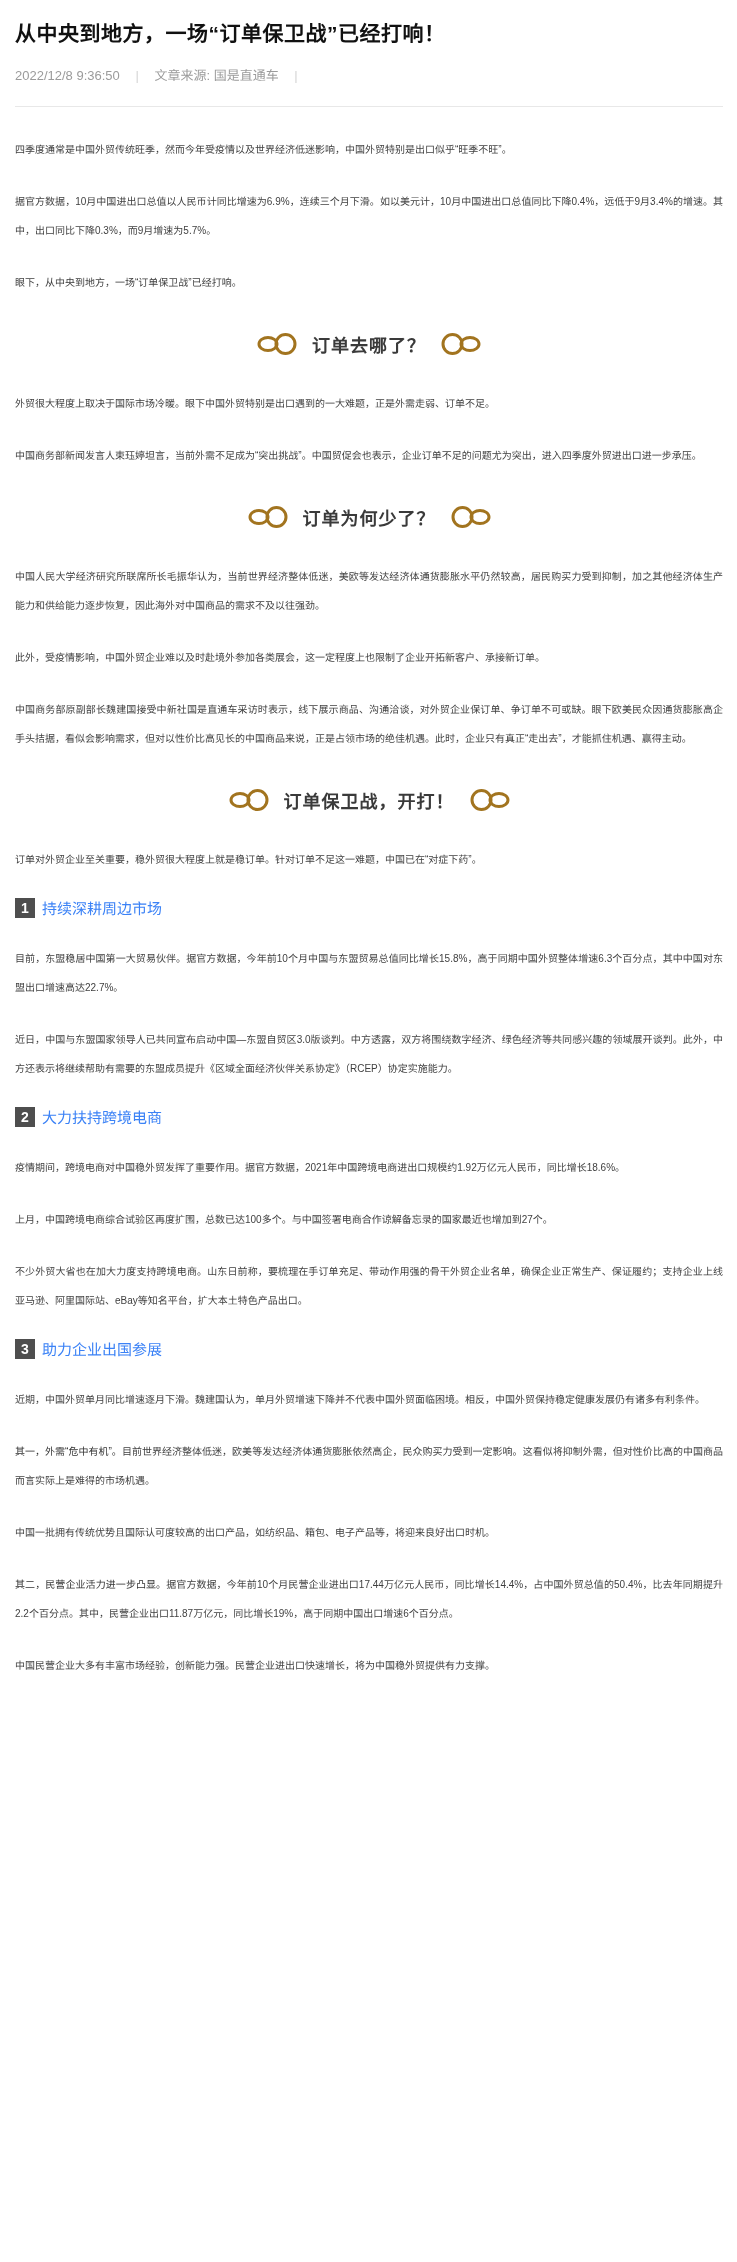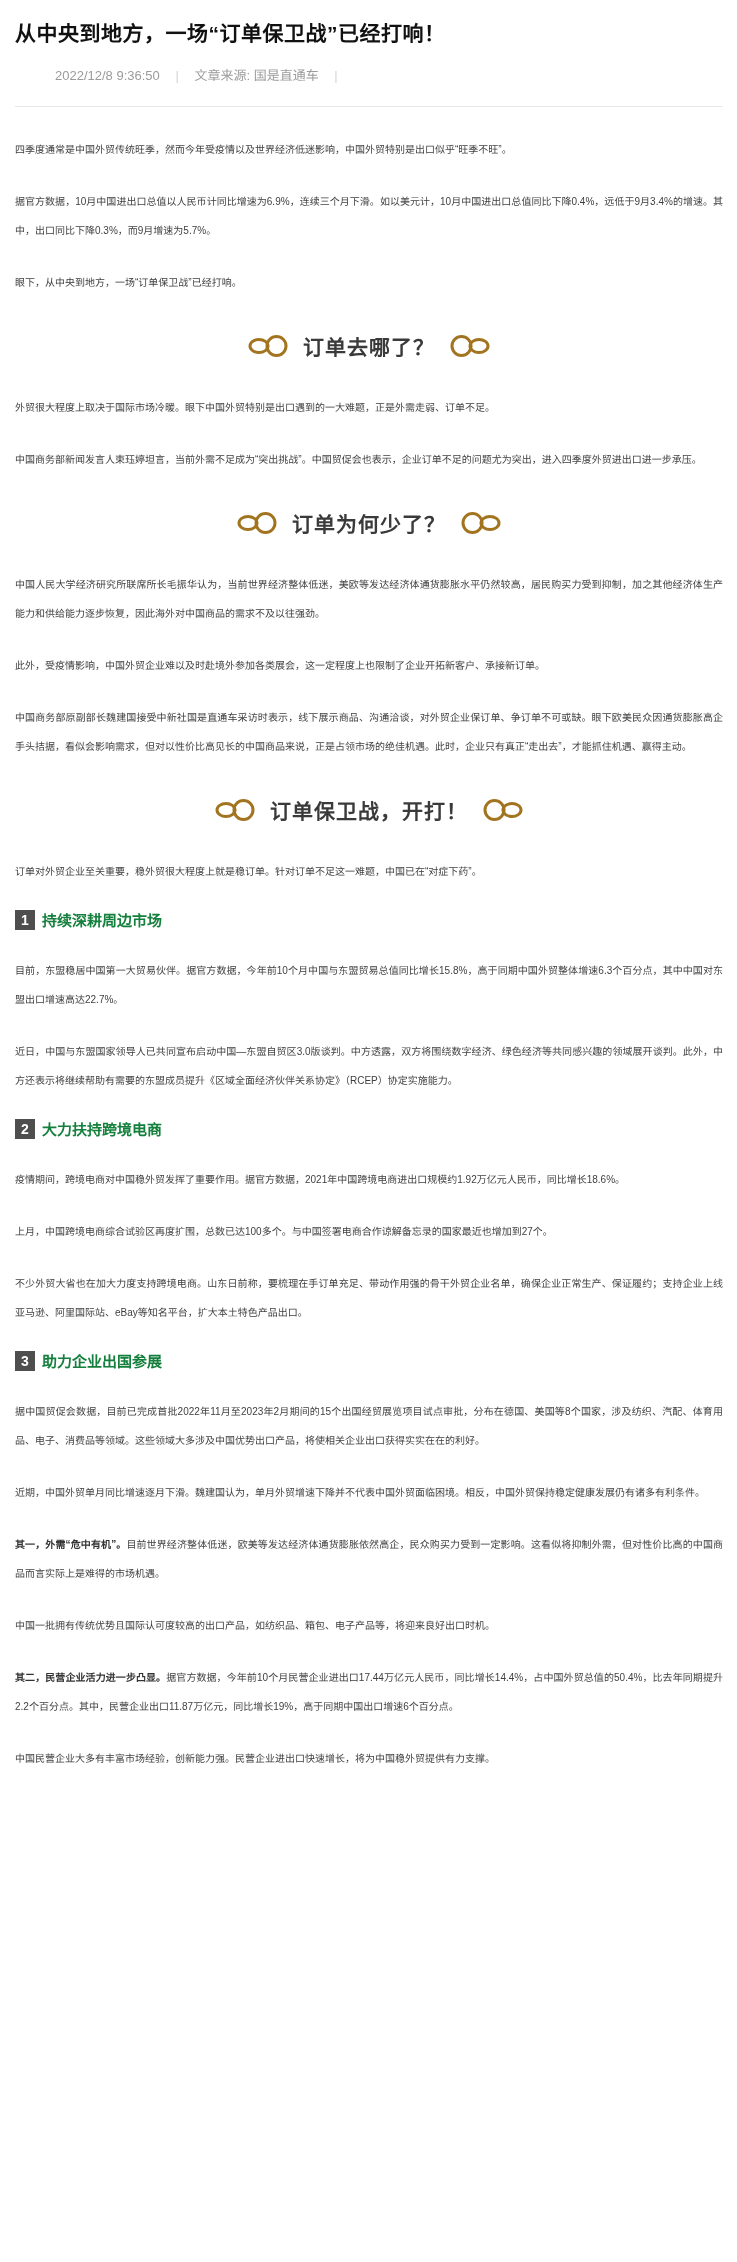--- a/index.html
+++ b/index.html
@@ -21,48 +21,47 @@
     line-height: 31px;
     font-weight: bold;
     color: #111111;
     letter-spacing: 0.5px;
   }
   .meta {
     font-size: 13px;
     color: var(--meta-color, #9b9b9b);
     margin-bottom: 22px;
     white-space: nowrap;
-    margin-left: 40px;
   }
   .meta .sep {
     color: #d5d5d5;
     margin: 0 12px;
   }
   .divider {
     border: none;
     border-top: 1px solid var(--divider-color, #e8e8e8);
     margin: 0 0 28px 0;
   }
   .para {
     font-size: 10px;
     line-height: 29px;
     color: var(--text-color, #3f3f3f);
     text-align: justify;
     margin: 0 0 23px 0;
   }
-  .para strong { font-weight: bold; color: #333333; }
+  .para strong { font-weight: normal; color: #333333; }
   .sec-heading {
     display: flex;
     align-items: center;
     justify-content: center;
     gap: 13px;
     margin: 34px 0 32px 0;
   }
   .sec-heading .sec-title {
-    font-size: 21px;
+    font-size: 18px;
     font-weight: bold;
     color: #3a3a3a;
     letter-spacing: 1px;
   }
   .orn { display: inline-flex; align-items: center; }
   .sub-heading {
     display: flex;
     align-items: center;
     margin: 8px 0 26px 0;
   }
@@ -74,22 +73,22 @@
     text-align: center;
     background: var(--badge-bg, #4e4e4e);
     color: #ffffff;
     font-size: 14px;
     font-weight: bold;
     margin-right: 7px;
     flex: 0 0 auto;
   }
   .sub-title {
     font-size: 15px;
-    font-weight: bold;
-    color: #15803d;
+    font-weight: normal;
+    color: #3b82f6;
   }
 </style>
 </head>
 <body>
 
 <div class="page">
   <h1 class="title">从中央到地方，一场“订单保卫战”已经打响！</h1>
   <div class="meta">
     <span>2022/12/8 9:36:50</span>
     <span class="sep">|</span>
@@ -162,20 +161,19 @@
         <span class="num-badge">2</span>
         <span class="sub-title">大力扶持跨境电商</span>
       </div>
       <p class="para"><span>疫情期间，跨境电商对中国稳外贸发挥了重要作用。据官方数据，2021年中国跨境电商进出口规模约1.92万亿元人民币，同比增长18.6%。</span></p>
       <p class="para"><span>上月，中国跨境电商综合试验区再度扩围，总数已达100多个。与中国签署电商合作谅解备忘录的国家最近也增加到27个。</span></p>
       <p class="para"><span>不少外贸大省也在加大力度支持跨境电商。山东日前称，要梳理在手订单充足、带动作用强的骨干外贸企业名单，确保企业正常生产、保证履约；支持企业上线亚马逊、阿里国际站、eBay等知名平台，扩大本土特色产品出口。</span></p>
       <div class="sub-heading">
         <span class="num-badge">3</span>
         <span class="sub-title">助力企业出国参展</span>
       </div>
-      <p class="para"><span>据中国贸促会数据，目前已完成首批2022年11月至2023年2月期间的15个出国经贸展览项目试点审批，分布在德国、美国等8个国家，涉及纺织、汽配、体育用品、电子、消费品等领域。这些领域大多涉及中国优势出口产品，将使相关企业出口获得实实在在的利好。</span></p>
       <p class="para"><span>近期，中国外贸单月同比增速逐月下滑。魏建国认为，单月外贸增速下降并不代表中国外贸面临困境。相反，中国外贸保持稳定健康发展仍有诸多有利条件。</span></p>
       <p class="para"><strong>其一，外需“危中有机”。</strong><span>目前世界经济整体低迷，欧美等发达经济体通货膨胀依然高企，民众购买力受到一定影响。这看似将抑制外需，但对性价比高的中国商品而言实际上是难得的市场机遇。</span></p>
       <p class="para"><span>中国一批拥有传统优势且国际认可度较高的出口产品，如纺织品、箱包、电子产品等，将迎来良好出口时机。</span></p>
       <p class="para"><strong>其二，民营企业活力进一步凸显。</strong><span>据官方数据，今年前10个月民营企业进出口17.44万亿元人民币，同比增长14.4%，占中国外贸总值的50.4%，比去年同期提升2.2个百分点。其中，民营企业出口11.87万亿元，同比增长19%，高于同期中国出口增速6个百分点。</span></p>
       <p class="para"><span>中国民营企业大多有丰富市场经验，创新能力强。民营企业进出口快速增长，将为中国稳外贸提供有力支撑。</span></p>
     </div>
 </div>
 
 </body></html>

